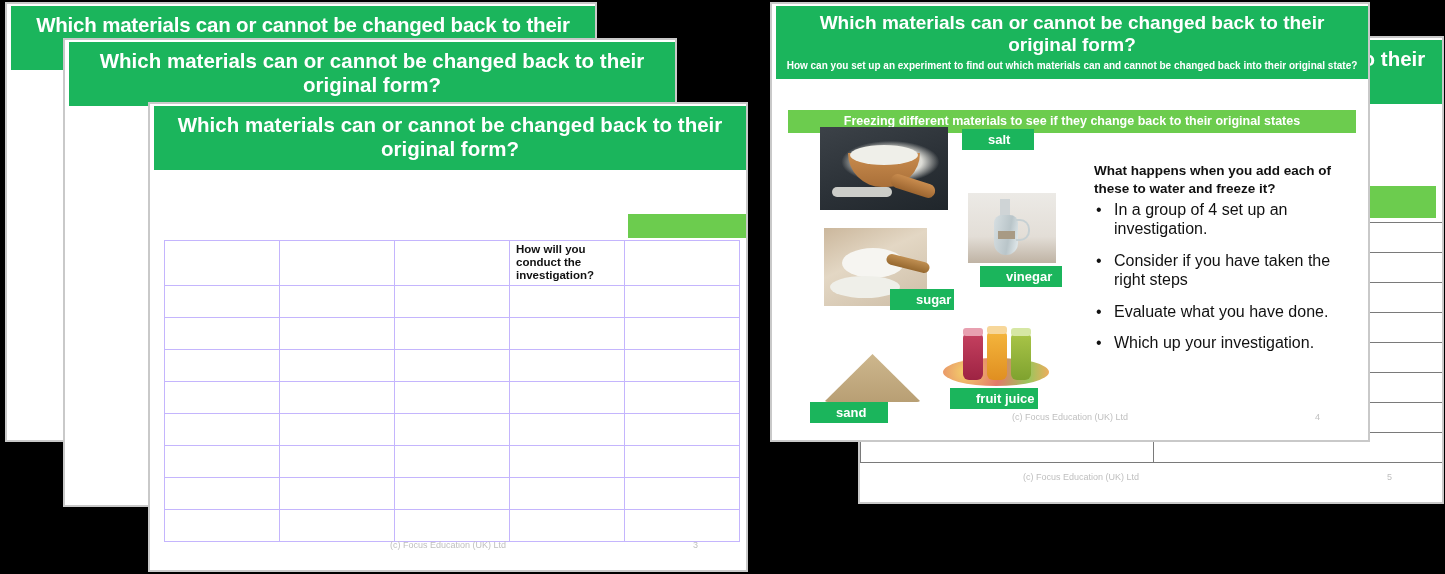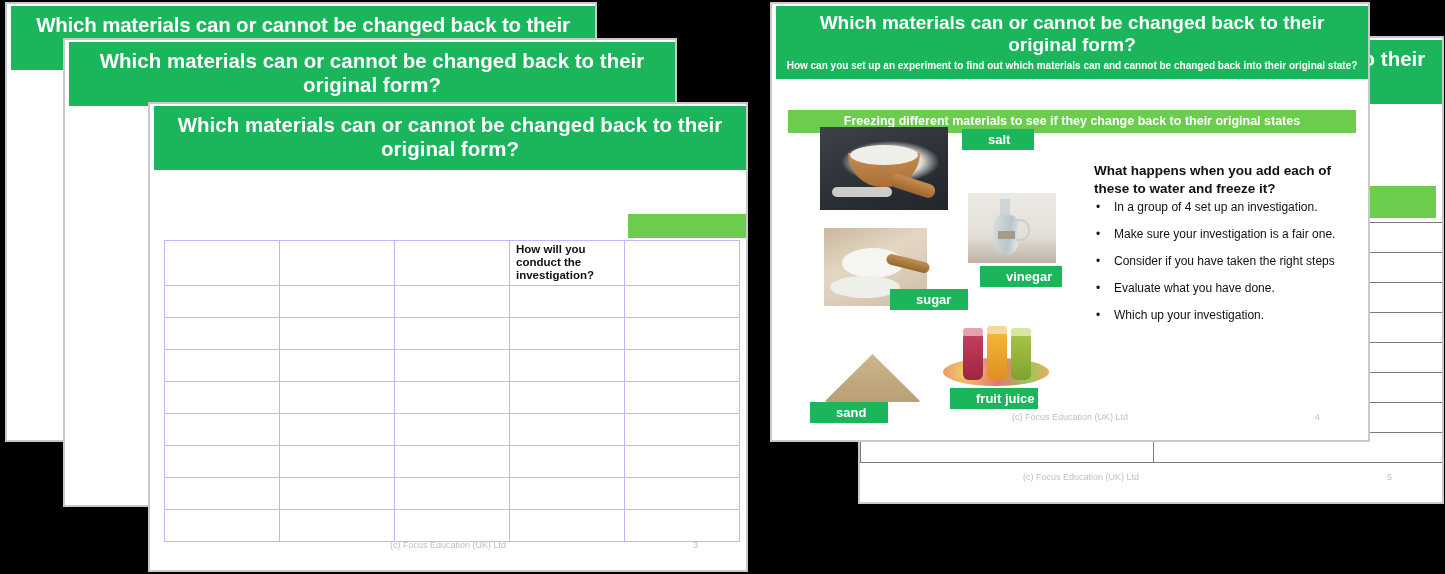--- a/index.html
+++ b/index.html
@@ -125,21 +125,21 @@
   }
   .q-head {
     position: absolute; left: 322px; top: 158px; width: 262px;
     font-size: 13.5px; font-weight: bold; line-height: 1.3; color: #111;
   }
   .q-list {
     position: absolute; left: 322px; top: 196px; width: 268px;
     margin: 0; padding: 0; list-style: none;
   }
   .q-list li {
-    font-size: 12px; color: #111; line-height: 1.2;
+    font-size: 16px; color: #111; line-height: 1.2;
     margin-bottom: 12.5px; padding-left: 20px; position: relative;
   }
   .q-list li::before {
     content: "\2022"; position: absolute; left: 2px; top: 0; color: #111;
   }
 
   
   #slide5 { left: 858px; top: 36px; width: 586px; height: 468px; z-index: 3; }
   #slide5 .title {
     position: absolute; left: 4px; top: 2px; width: 578px;
@@ -361,21 +361,21 @@
       <div style="position:absolute;left:30px;top:38px;width:17px;height:8px;background:#a89a84;"></div>
       <div style="position:absolute;left:48px;top:26px;width:12px;height:18px;border:2px solid #c6d0d3;border-left:none;border-radius:0 10px 10px 0;"></div>
     </div>
     <div class="taglabel" style="left:208px; top:262px; width:82px; text-align:center;">vinegar</div>
 
     <div class="photo" style="left:52px; top:224px; width:103px; height:78px; background:linear-gradient(155deg,#cbb79c 0%,#e3d7c4 40%,#cdbda6 100%);">
       <div style="position:absolute;left:18px;top:20px;width:62px;height:30px;border-radius:50%;background:#f6f5f1;"></div>
       <div style="position:absolute;left:62px;top:30px;width:44px;height:11px;border-radius:6px;background:linear-gradient(180deg,#c08f52,#96682f);transform:rotate(14deg);"></div>
       <div style="position:absolute;left:6px;top:48px;width:70px;height:22px;border-radius:50%;background:#efefe9;"></div>
     </div>
-    <div class="taglabel" style="left:118px; top:285px; width:78px; text-align:right;">sugar</div>
+    <div class="taglabel" style="left:118px; top:285px; width:64px; text-align:right;">sugar</div>
 
     <div class="photo" style="left:163px; top:320px; width:122px; height:68px; background:#ffffff;">
       <div style="position:absolute;left:8px;top:34px;width:106px;height:28px;border-radius:50%;background:radial-gradient(circle at 20% 50%,#f2c95a,#e06a58 40%,#8fbf4a 75%,#f0a24c);opacity:.9;"></div>
       <div style="position:absolute;left:28px;top:10px;width:20px;height:46px;border-radius:4px 4px 6px 6px;background:linear-gradient(180deg,#c4405f,#9e2343);"></div>
       <div style="position:absolute;left:28px;top:4px;width:20px;height:8px;border-radius:3px;background:#e8a0b0;"></div>
       <div style="position:absolute;left:52px;top:8px;width:20px;height:48px;border-radius:4px 4px 6px 6px;background:linear-gradient(180deg,#f4b53c,#e08f21);"></div>
       <div style="position:absolute;left:52px;top:2px;width:20px;height:8px;border-radius:3px;background:#f7d79a;"></div>
       <div style="position:absolute;left:76px;top:10px;width:20px;height:46px;border-radius:4px 4px 6px 6px;background:linear-gradient(180deg,#a8c447,#7fa22f);"></div>
       <div style="position:absolute;left:76px;top:4px;width:20px;height:8px;border-radius:3px;background:#d6e7a4;"></div>
     </div>
@@ -384,21 +384,20 @@
     <div class="photo" style="left:48px; top:340px; width:105px; height:62px; background:#ffffff;">
       <div style="position:absolute;left:4px;bottom:4px;width:97px;height:48px;
            background:linear-gradient(180deg,#cdb78d,#b89f74);
            clip-path: polygon(50% 0%, 100% 100%, 0% 100%); border-radius:4px;"></div>
     </div>
     <div class="taglabel" style="left:38px; top:398px; width:78px; text-align:center;">sand</div>
 
     <div class="q-head">What happens when you add each of these to water and freeze it?</div>
     <ul class="q-list">
       <li>In a group of 4 set up an investigation.</li>
-      <li>Make sure your investigation is a fair one.</li>
       <li>Consider if you have taken the right steps</li>
       <li>Evaluate what you have done.</li>
       <li>Which up your investigation.</li>
     </ul>
 
     <div class="footer" style="bottom:18px;">(c) Focus Education (UK) Ltd</div>
     <div class="pagenum" style="right:48px; bottom:18px;">4</div>
   </div>
 
 </div>

